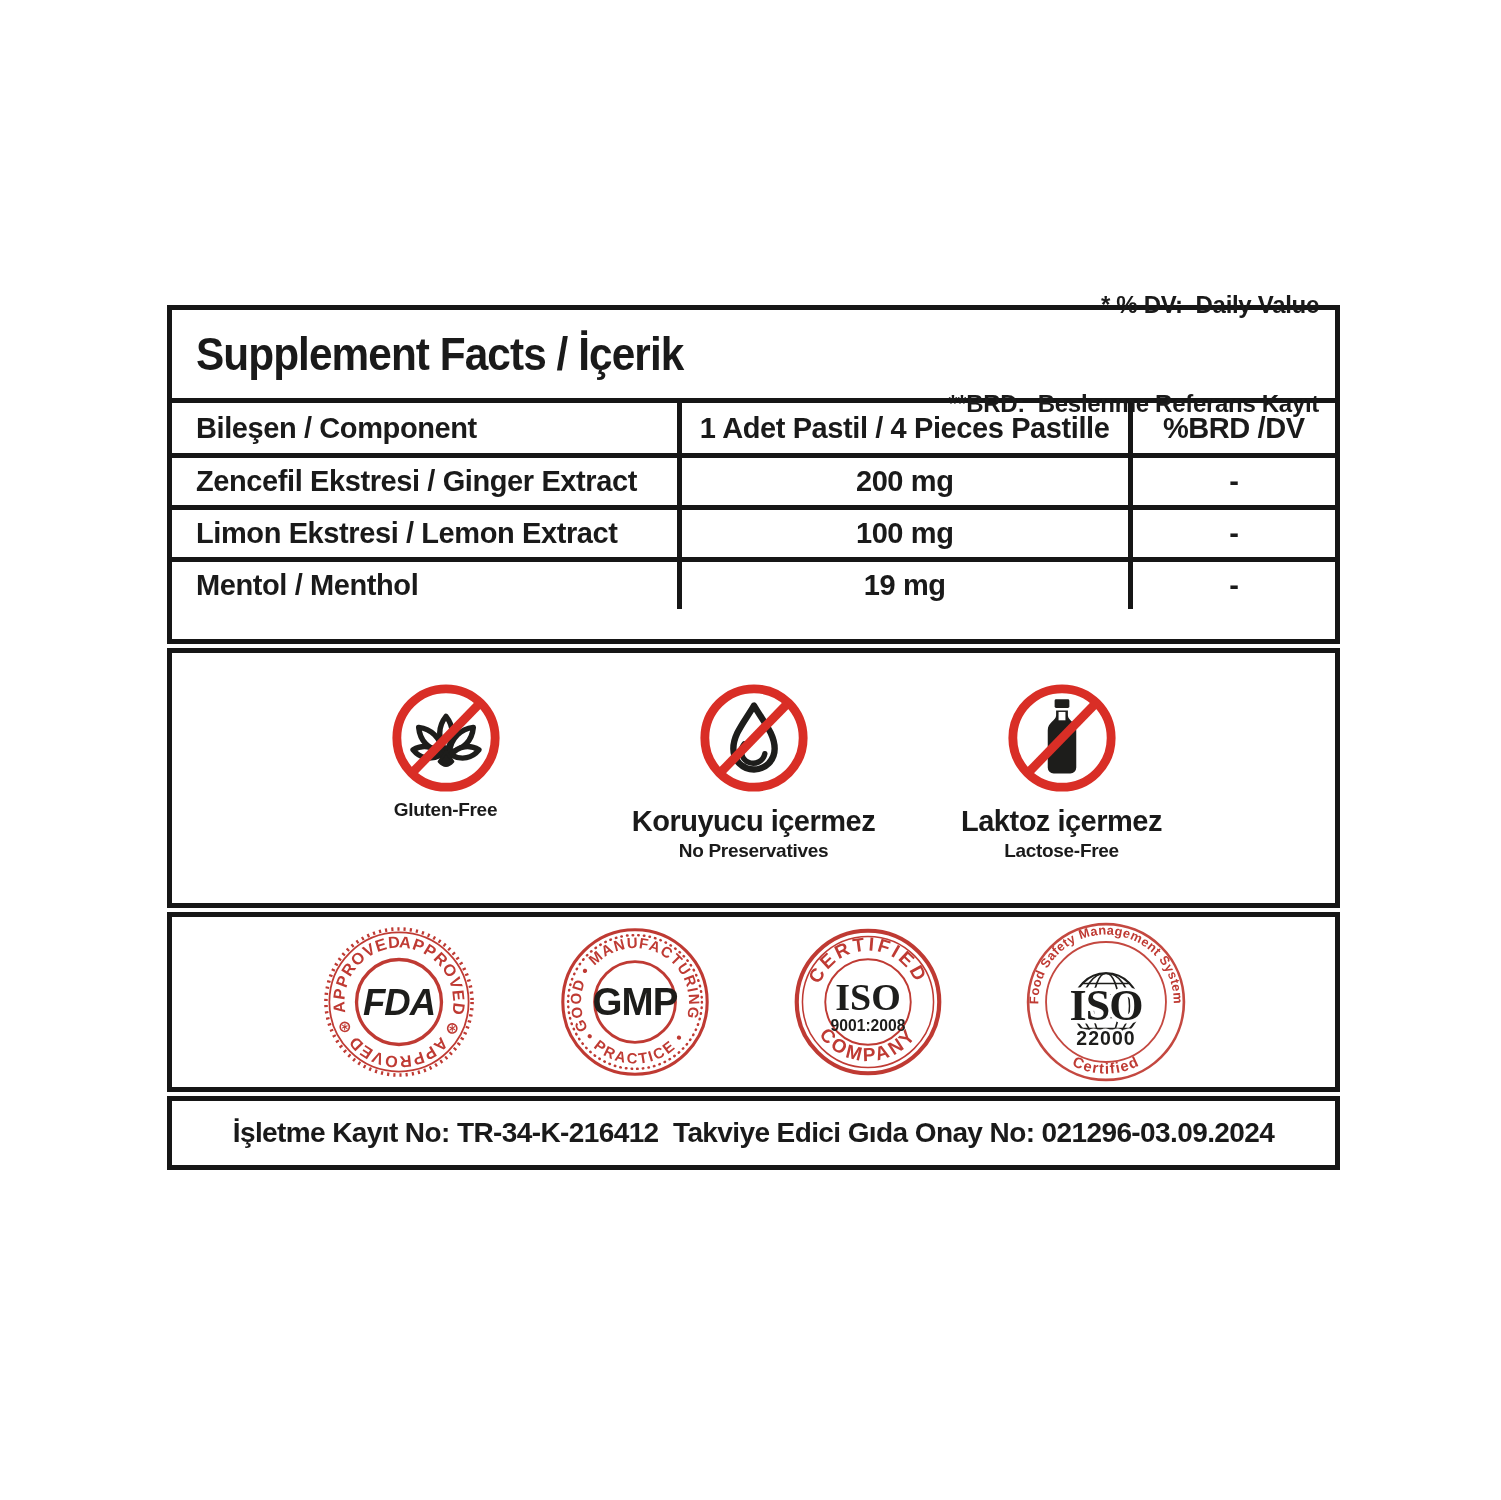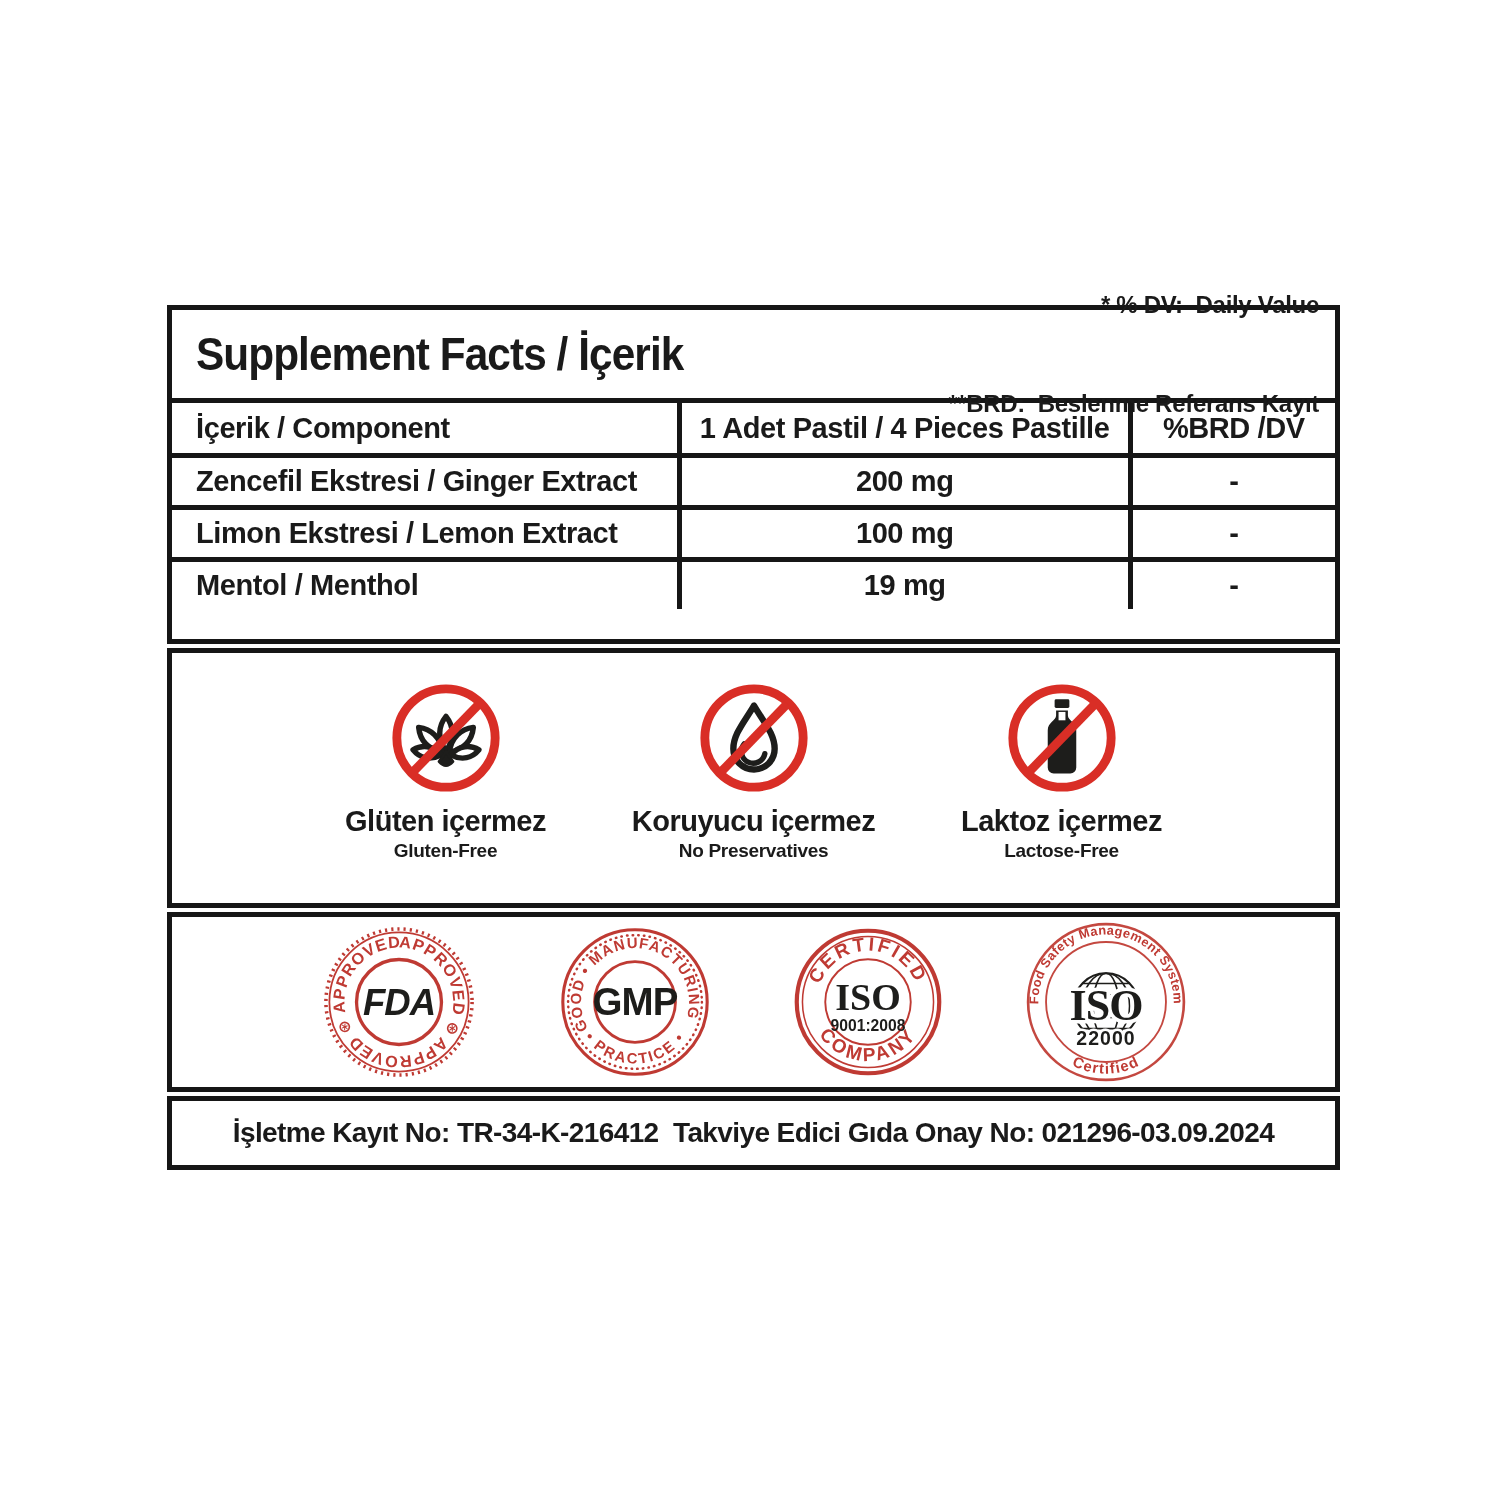--- a/index.html
+++ b/index.html
@@ -61,21 +61,21 @@
 
   <div class="box" id="table-box">
     <div class="title-row">
       <div class="sf-title">Supplement Facts / İçerik</div>
       <div class="sf-notes">
         <div>* % DV:  Daily Value</div>
         <div>**BRD:  Beslenme Referans Kayıt</div>
       </div>
     </div>
     <div class="trow head">
-      <div class="cell c1">İçerik / Component</div>
+      <div class="cell c1">Bileşen / Component</div>
       <div class="cell c2">1 Adet Pastil / 4 Pieces Pastille</div>
       <div class="cell c3">%BRD /DV</div>
     </div>
     <div class="trow data">
       <div class="cell c1">Zencefil Ekstresi / Ginger Extract</div>
       <div class="cell c2">200 mg</div>
       <div class="cell c3">-</div>
     </div>
     <div class="trow data">
       <div class="cell c1">Limon Ekstresi / Lemon Extract</div>
@@ -97,21 +97,20 @@
           <path d="M60,38 C 68,48 69,61 60,73 C 51,61 52,48 60,38 Z"></path>
           <path d="M60,38 C 68,48 69,61 60,73 C 51,61 52,48 60,38 Z" transform="rotate(44 60 78)"></path>
           <path d="M60,38 C 68,48 69,61 60,73 C 51,61 52,48 60,38 Z" transform="rotate(-44 60 78)"></path>
           <path d="M60,44 C 67,52 68,63 60,73 C 52,63 53,52 60,44 Z" transform="rotate(80 60 78)"></path>
           <path d="M60,44 C 67,52 68,63 60,73 C 52,63 53,52 60,44 Z" transform="rotate(-80 60 78)"></path>
         </g>
         <path d="M60,74 L67,84 Q60,92 53,84 Z" fill="#1d1d1b" stroke="#1d1d1b" stroke-width="3" stroke-linejoin="round"></path>
         <circle cx="60" cy="60" r="50" fill="none" stroke="#d92e26" stroke-width="9"></circle>
         <line x1="94" y1="25" x2="26" y2="95" stroke="#d92e26" stroke-width="9"></line>
       </svg>
-      <div class="claim-tr">Glüten içermez</div>
       <div class="claim-en">Gluten-Free</div>
     </div>
 
     <div class="claim">
       <svg width="118" height="118" viewBox="0 0 120 120">
         <path d="M60,27 C 50,44 39,56 39,71 a21,21 0 0 0 42,0 C 81,56 70,44 60,27 Z" fill="none" stroke="#1d1d1b" stroke-width="6.5" stroke-linejoin="round"></path>
         <path d="M50,66 a12,12 0 1 0 21,10" fill="none" stroke="#1d1d1b" stroke-width="5.5" stroke-linecap="round"></path>
         <circle cx="60" cy="60" r="50" fill="none" stroke="#d92e26" stroke-width="9"></circle>
         <line x1="94" y1="25" x2="26" y2="95" stroke="#d92e26" stroke-width="9"></line>
       </svg>

